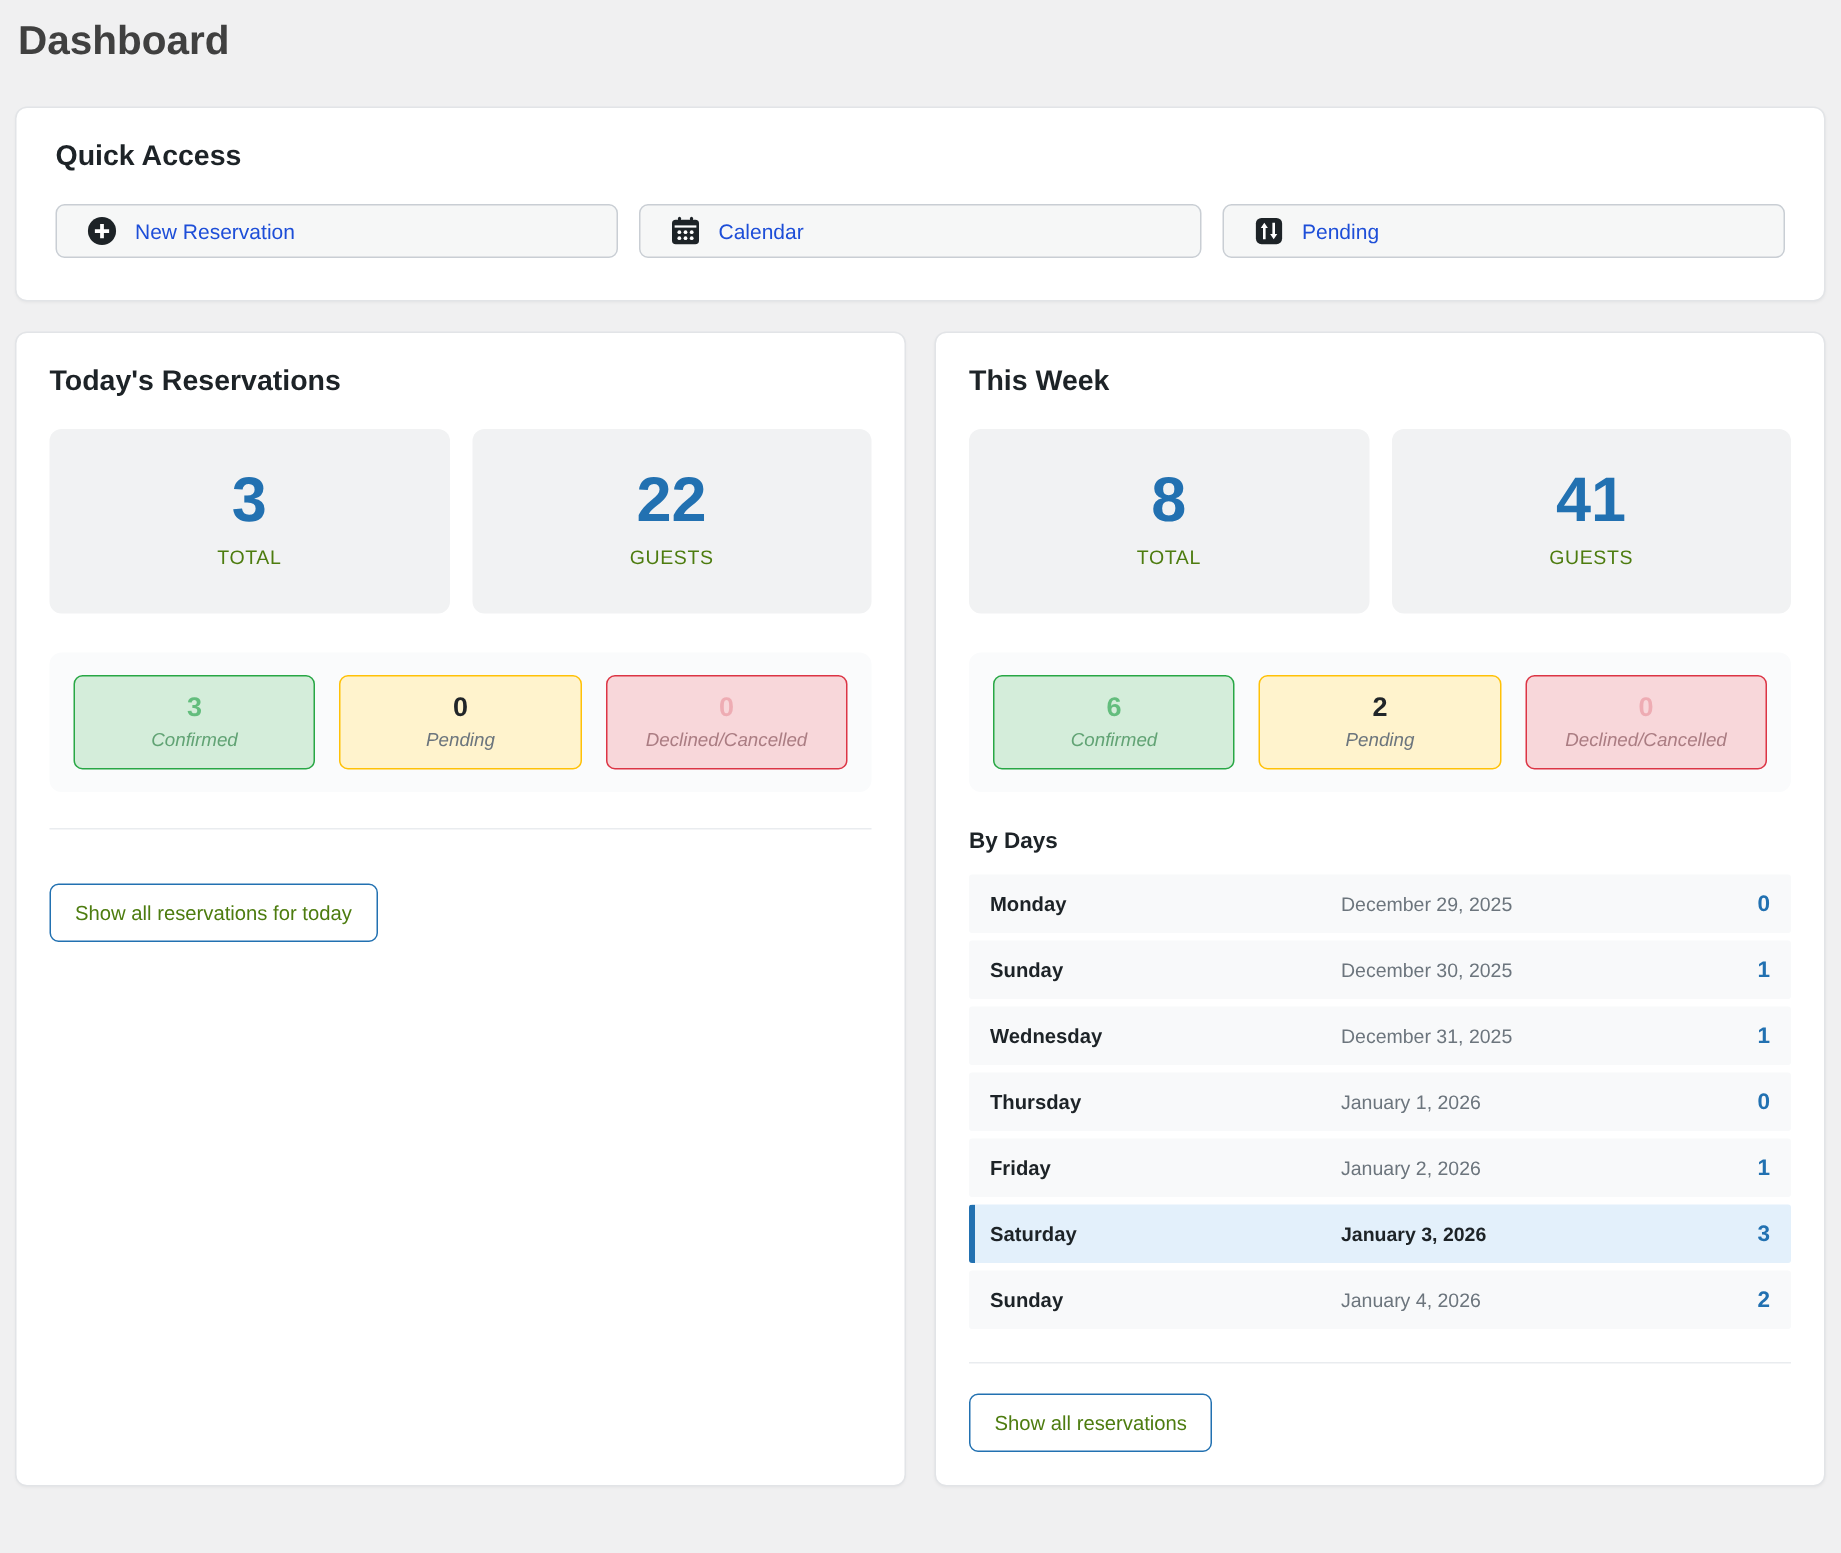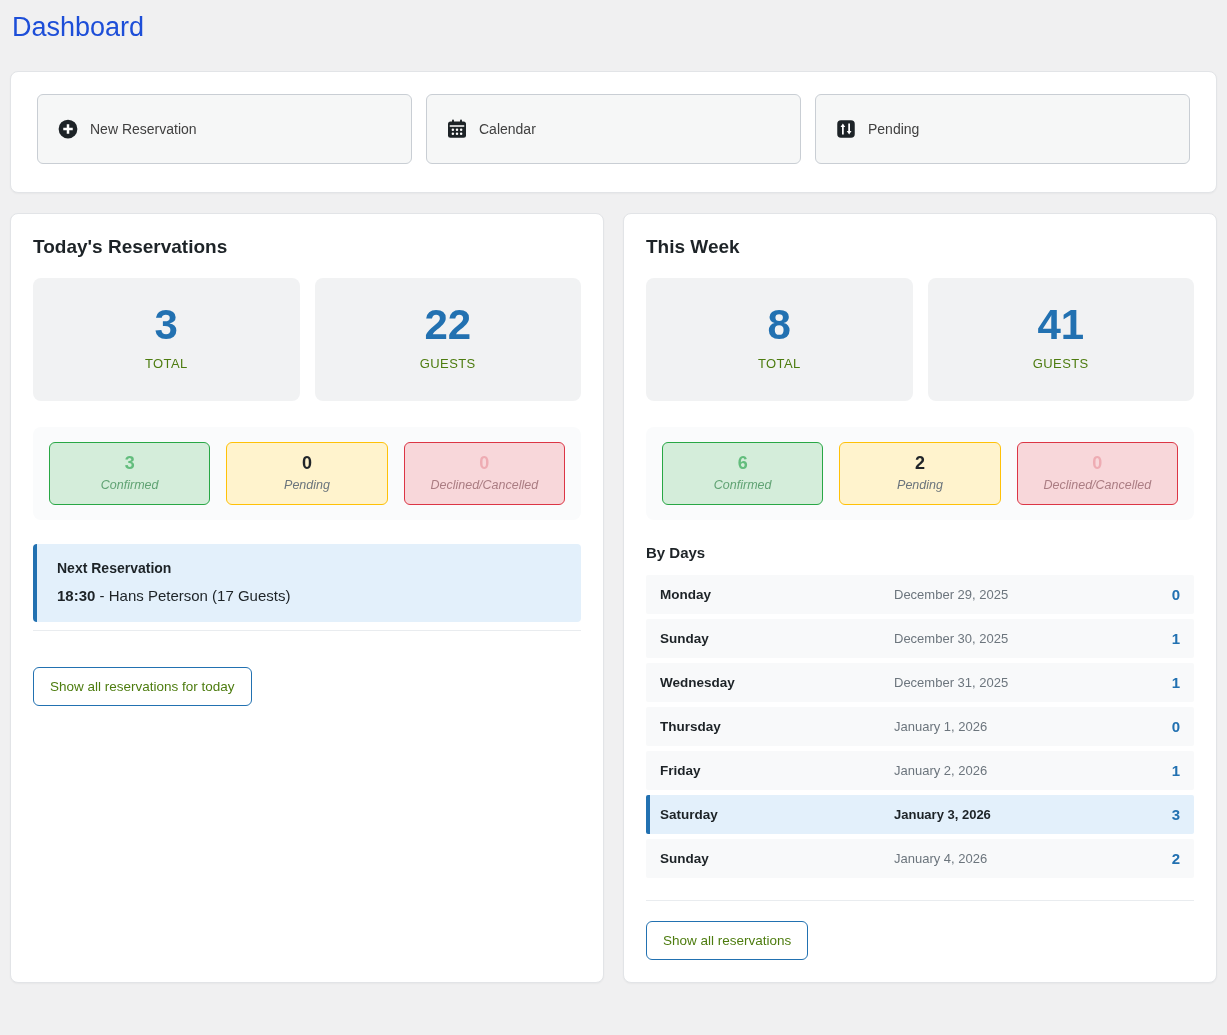--- a/index.html
+++ b/index.html
@@ -6,47 +6,47 @@
   html, body { width: 1227px; height: 1035px; }
   body {
     background: #f0f0f1;
     font-family: "Liberation Sans", sans-serif;
     color: #1d2327;
     overflow: hidden;
   }
   .page { padding: 8px 10px 10px; }
   h1.page-title {
     font-size: 27px;
-    font-weight: 400;
-    color: #1d4ed8;
+    font-weight: 700;
+    color: #404040;
     margin: 4px 0 28px 2px;
   }
   .card {
     background: #ffffff;
     border: 1px solid #e2e4e7;
     border-radius: 8px;
     box-shadow: 0 1px 2px rgba(0,0,0,0.04);
   }
   
   .quick-card { padding: 22px 26px 28px; }
   .card h2 { font-size: 19px; font-weight: 700; margin: 0 0 20px; color: #1d2327; }
   .qa-buttons { display: flex; gap: 14px; }
   .qa-btn {
     flex: 1;
     display: flex;
     align-items: center;
     gap: 12px;
     background: #f6f7f7;
     border: 1px solid #c9ced4;
     border-radius: 6px;
-    padding: 24px 20px;
+    padding: 7px 20px;
     font-family: inherit;
     font-size: 14px;
     font-weight: 500;
-    color: #404040;
+    color: #1d4ed8;
     cursor: pointer;
     text-align: left;
   }
   .qa-icon { display: inline-flex; width: 20px; height: 20px; color: #1d2327; }
   .qa-icon svg { width: 100%; height: 100%; }
   
   .two-col {
     display: grid;
     grid-template-columns: 1fr 1fr;
     gap: 19px;
@@ -138,20 +138,21 @@
   .day-row.active .day-date { color: #1d2327; font-weight: 700; }
 </style>
 </head>
 <body>
 
 <div class="page">
 
   <h1 class="page-title">Dashboard</h1>
 
   <section class="card quick-card">
+    <h2>Quick Access</h2>
     <div class="qa-buttons">
       <button class="qa-btn">
         <span class="qa-icon">
           <svg viewBox="0 0 16 16">
               <circle cx="8" cy="8" r="7.5" fill="currentColor"></circle>
               <path d="M7 4.2h2v2.8h2.8v2H9v2.8H7V9H4.2V7H7z" fill="#ffffff"></path>
             </svg>
         </span>
         <span>New Reservation</span>
       </button>
@@ -209,24 +210,20 @@
         <div class="status-box status-yellow">
           <div class="status-value">0</div>
           <div class="status-label">Pending</div>
         </div>
         <div class="status-box status-red">
           <div class="status-value">0</div>
           <div class="status-label">Declined/Cancelled</div>
         </div>
       </div>
 
-      <div class="next-res">
-        <div class="next-title">Next Reservation</div>
-        <div class="next-line"><strong>18:30</strong><span> - Hans Peterson (17 Guests)</span></div>
-      </div>
 
       <hr class="divider left-divider">
 
       <button class="outline-btn">Show all reservations for today</button>
     </section>
 
     <section class="card panel-card">
       <h2>This Week</h2>
 
       <div class="stats-row">

